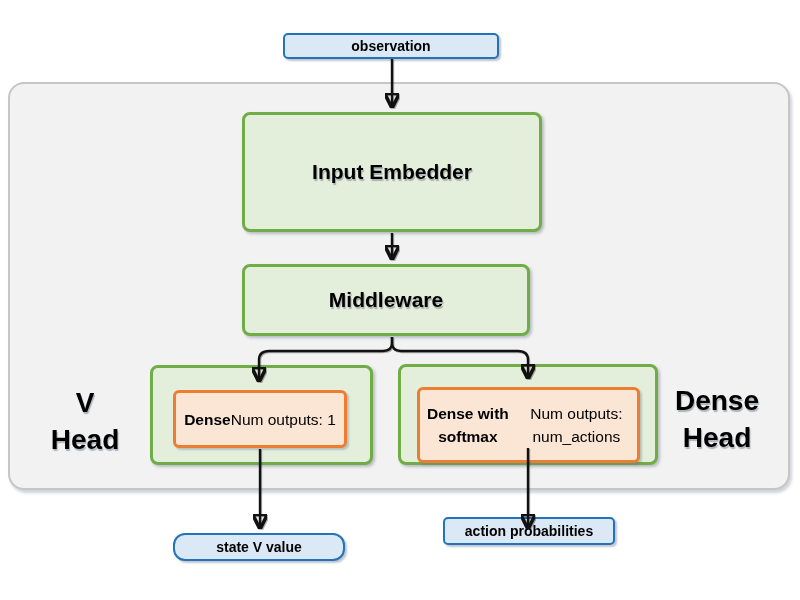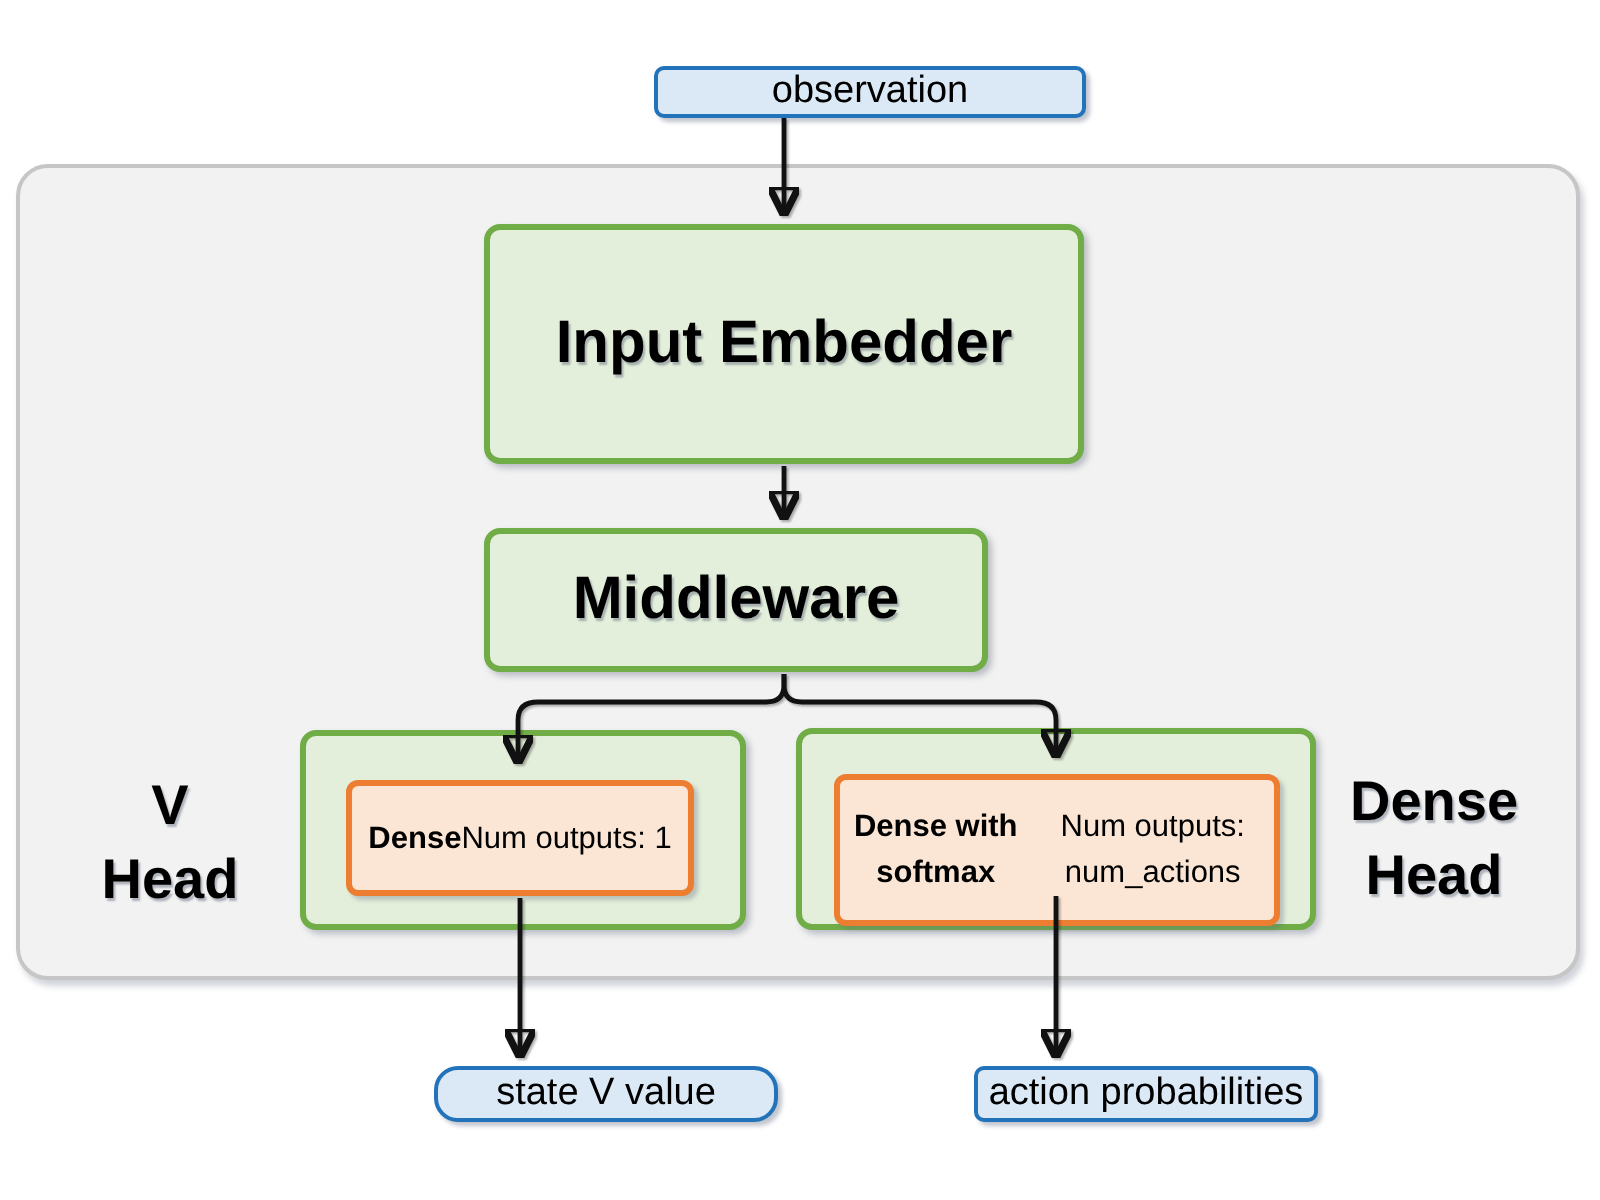--- a/index.html
+++ b/index.html
@@ -19,52 +19,51 @@
     left:8px;top:82px;width:782px;height:408px;
     background:var(--container-fill);
     border:2.5px solid var(--container-border);
     border-radius:16px;
     box-shadow:2px 3px 3px rgba(120,130,150,0.35);
   }
   .blue-box{
     background:var(--blue-fill);
     border:2.5px solid var(--blue-border);
     border-radius:5px;
-    font-weight:normal;font-size:19px;
+    font-weight:bold;font-size:14px;
     box-shadow:2px 2px 2px rgba(100,110,130,0.4);
-    margin-left:44px;
   }
   .green-box{
     background:var(--green-fill);
     border:3px solid var(--green-border);
     border-radius:8px;
     box-shadow:2px 2px 3px rgba(100,110,130,0.4);
   }
   .orange-box{
     background:var(--orange-fill);
     border:3px solid var(--orange-border);
     border-radius:6px;
     flex-direction:row;line-height:23px;font-size:15.5px;
     box-shadow:2px 2px 2px rgba(100,110,130,0.35);
   }
-  .big-label{font-weight:bold;font-size:30px;text-shadow:1px 1.5px 1px rgba(90,100,120,0.45);text-align:right;}
+  .big-label{font-weight:bold;font-size:21px;text-shadow:1px 1.5px 1px rgba(90,100,120,0.45);text-align:right;}
   .head-label{
     position:absolute;text-align:center;font-weight:bold;font-size:28px;line-height:37px;
     text-shadow:1px 1.5px 1px rgba(90,100,120,0.45);
   }
   .dense-title{font-weight:bold;}
   #observation{left:283px;top:33px;width:216px;height:26px;}
   #input-embedder{left:242px;top:112px;width:300px;height:120px;}
-  #middleware{left:242px;top:264px;width:252px;height:72px;}
+  #middleware{left:242px;top:264px;width:288px;height:72px;}
   #v-head-box{left:150px;top:365px;width:223px;height:100px;}
   #v-dense{left:173px;top:390px;width:174px;height:58px;}
   #policy-head-box{left:398px;top:364px;width:260px;height:101px;}
   #policy-dense{left:417px;top:387px;width:223px;height:76px;}
   #state-v-value{left:173px;top:533px;width:172px;height:28px;border-radius:12px;}
-  #action-probabilities{left:443px;top:533px;width:172px;height:28px;}
+  #action-probabilities{left:443px;top:517px;width:172px;height:28px;}
   #v-head-label{left:35px;top:384px;width:100px;}
   #policy-head-label{left:657px;top:382px;width:120px;}
   svg.arrows{
     position:absolute;left:0;top:0;width:800px;height:600px;
     pointer-events:none;
     filter:drop-shadow(1px 1.5px 0.5px rgba(0,0,0,0.3));
   }
   svg.arrows path{stroke:var(--arrow);stroke-width:2.4;fill:none;}
 </style>
 </head>

